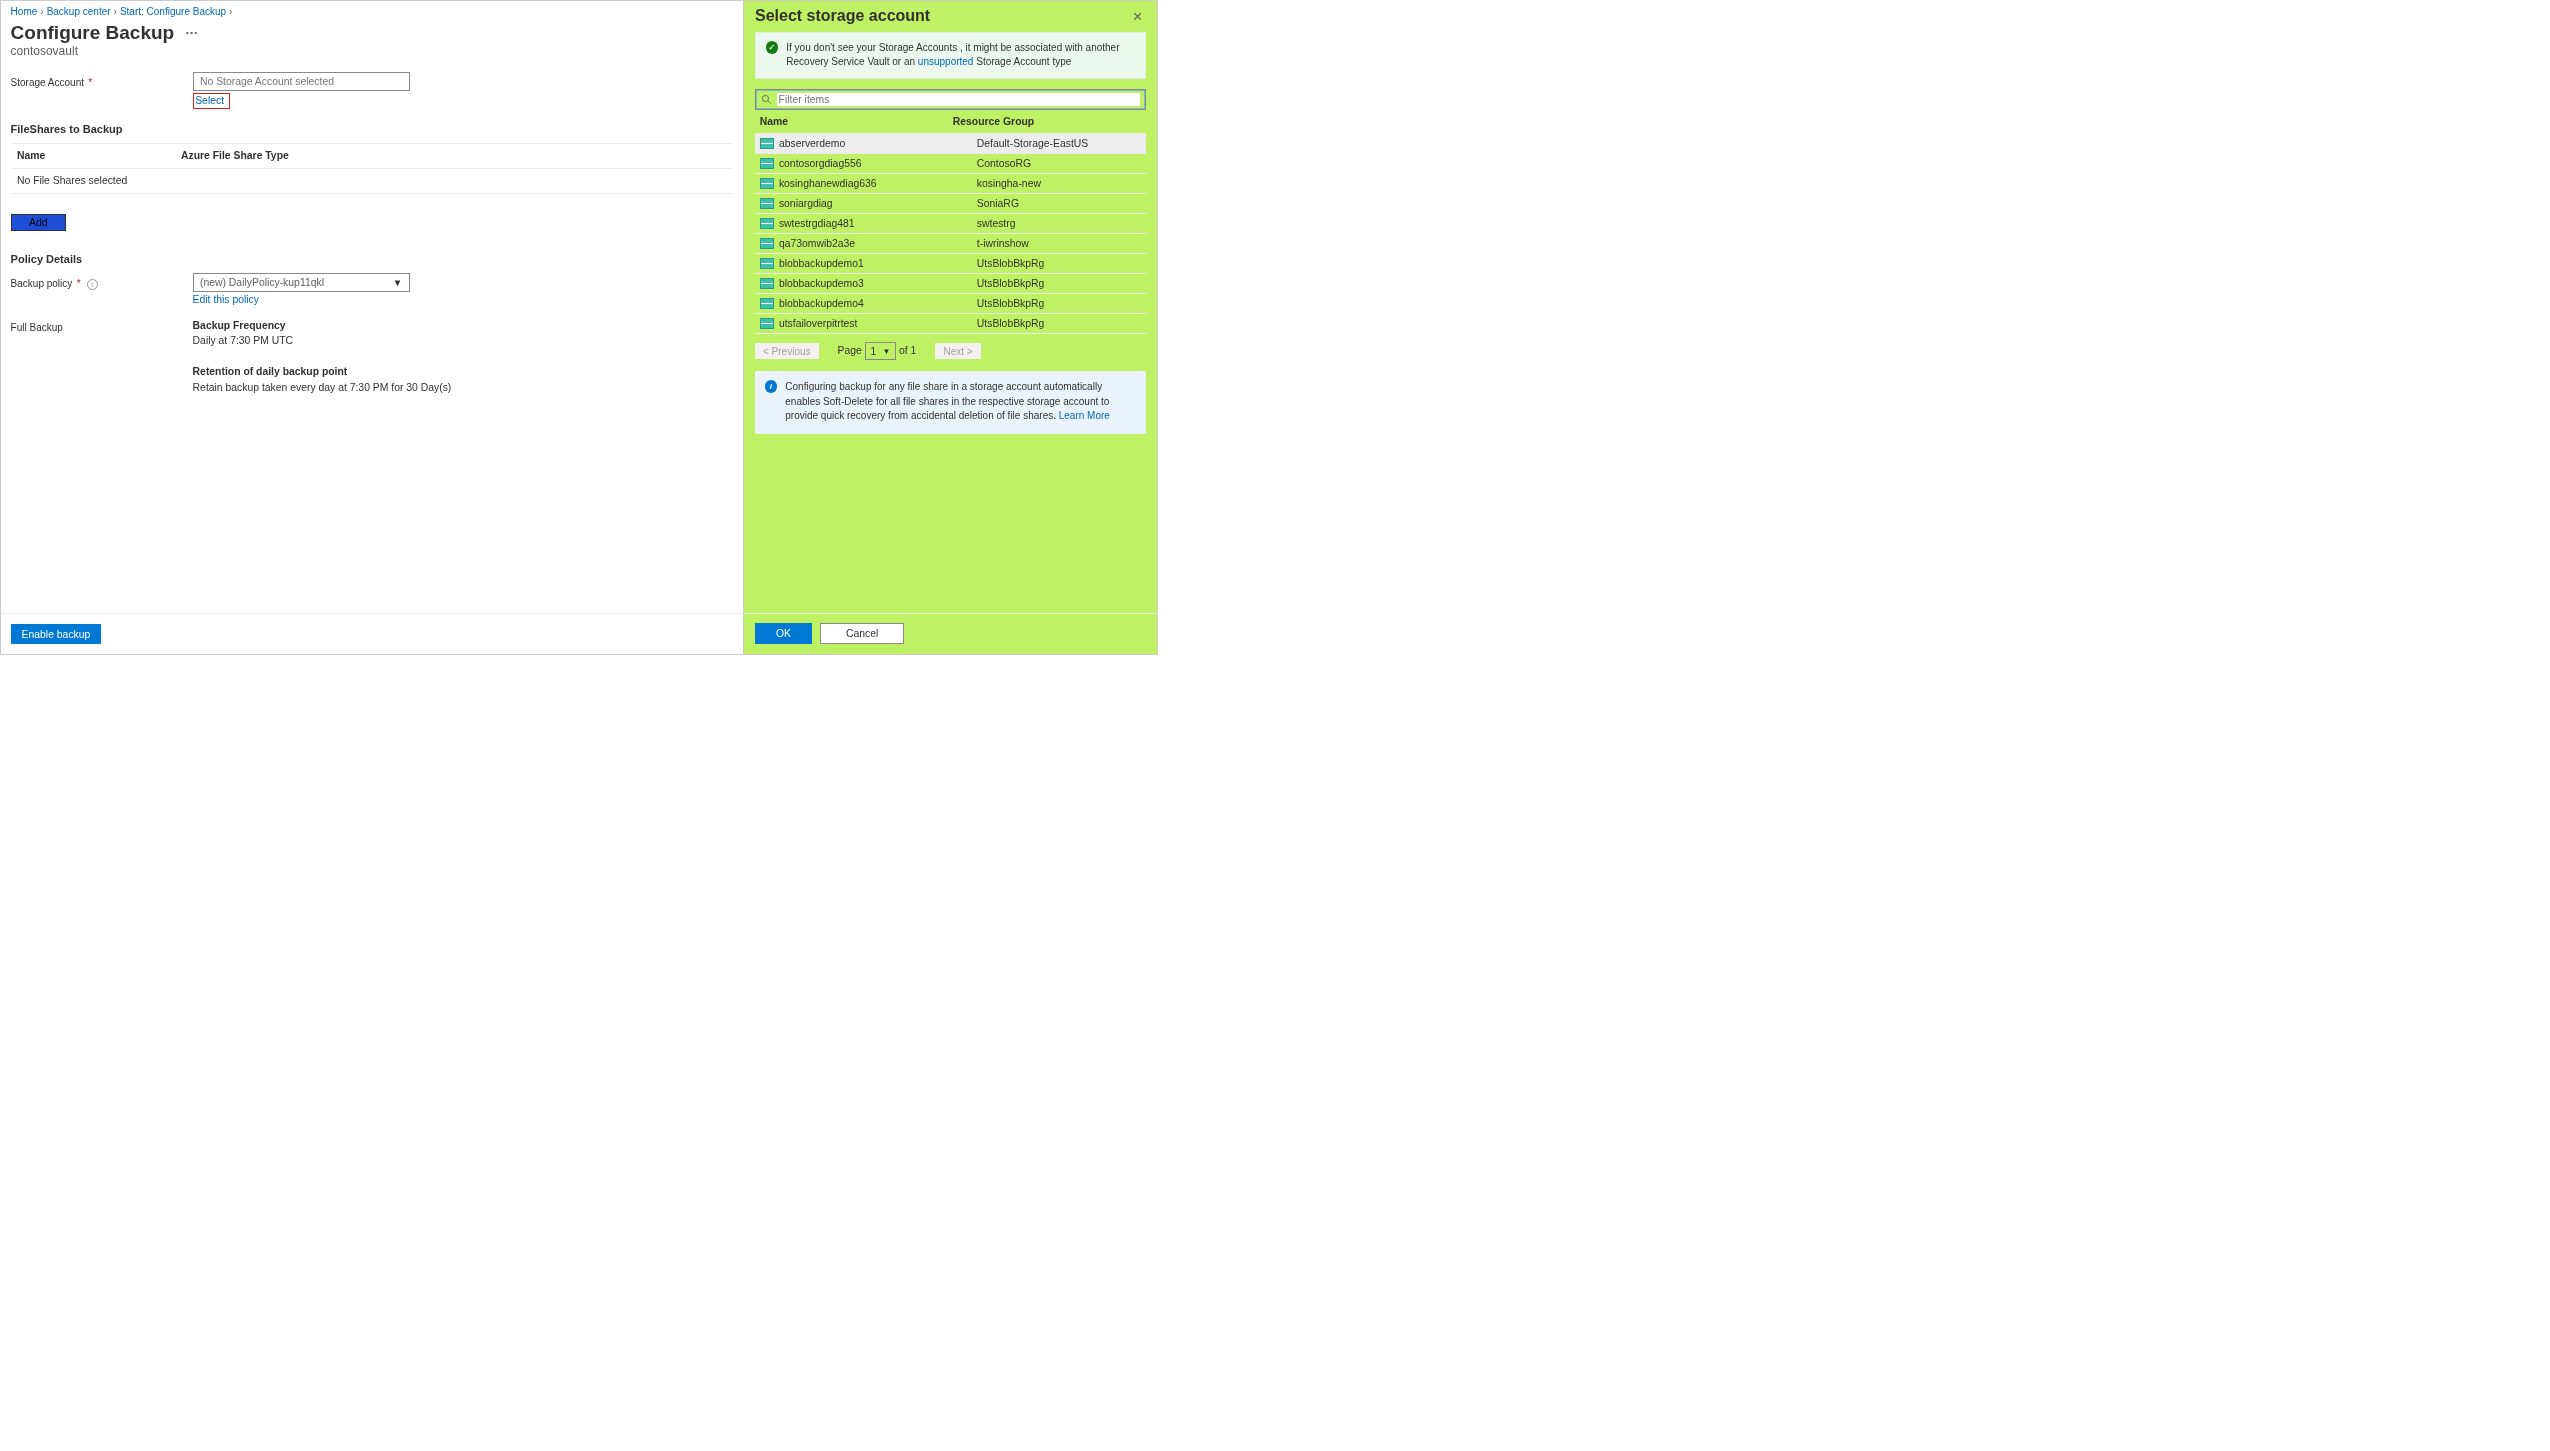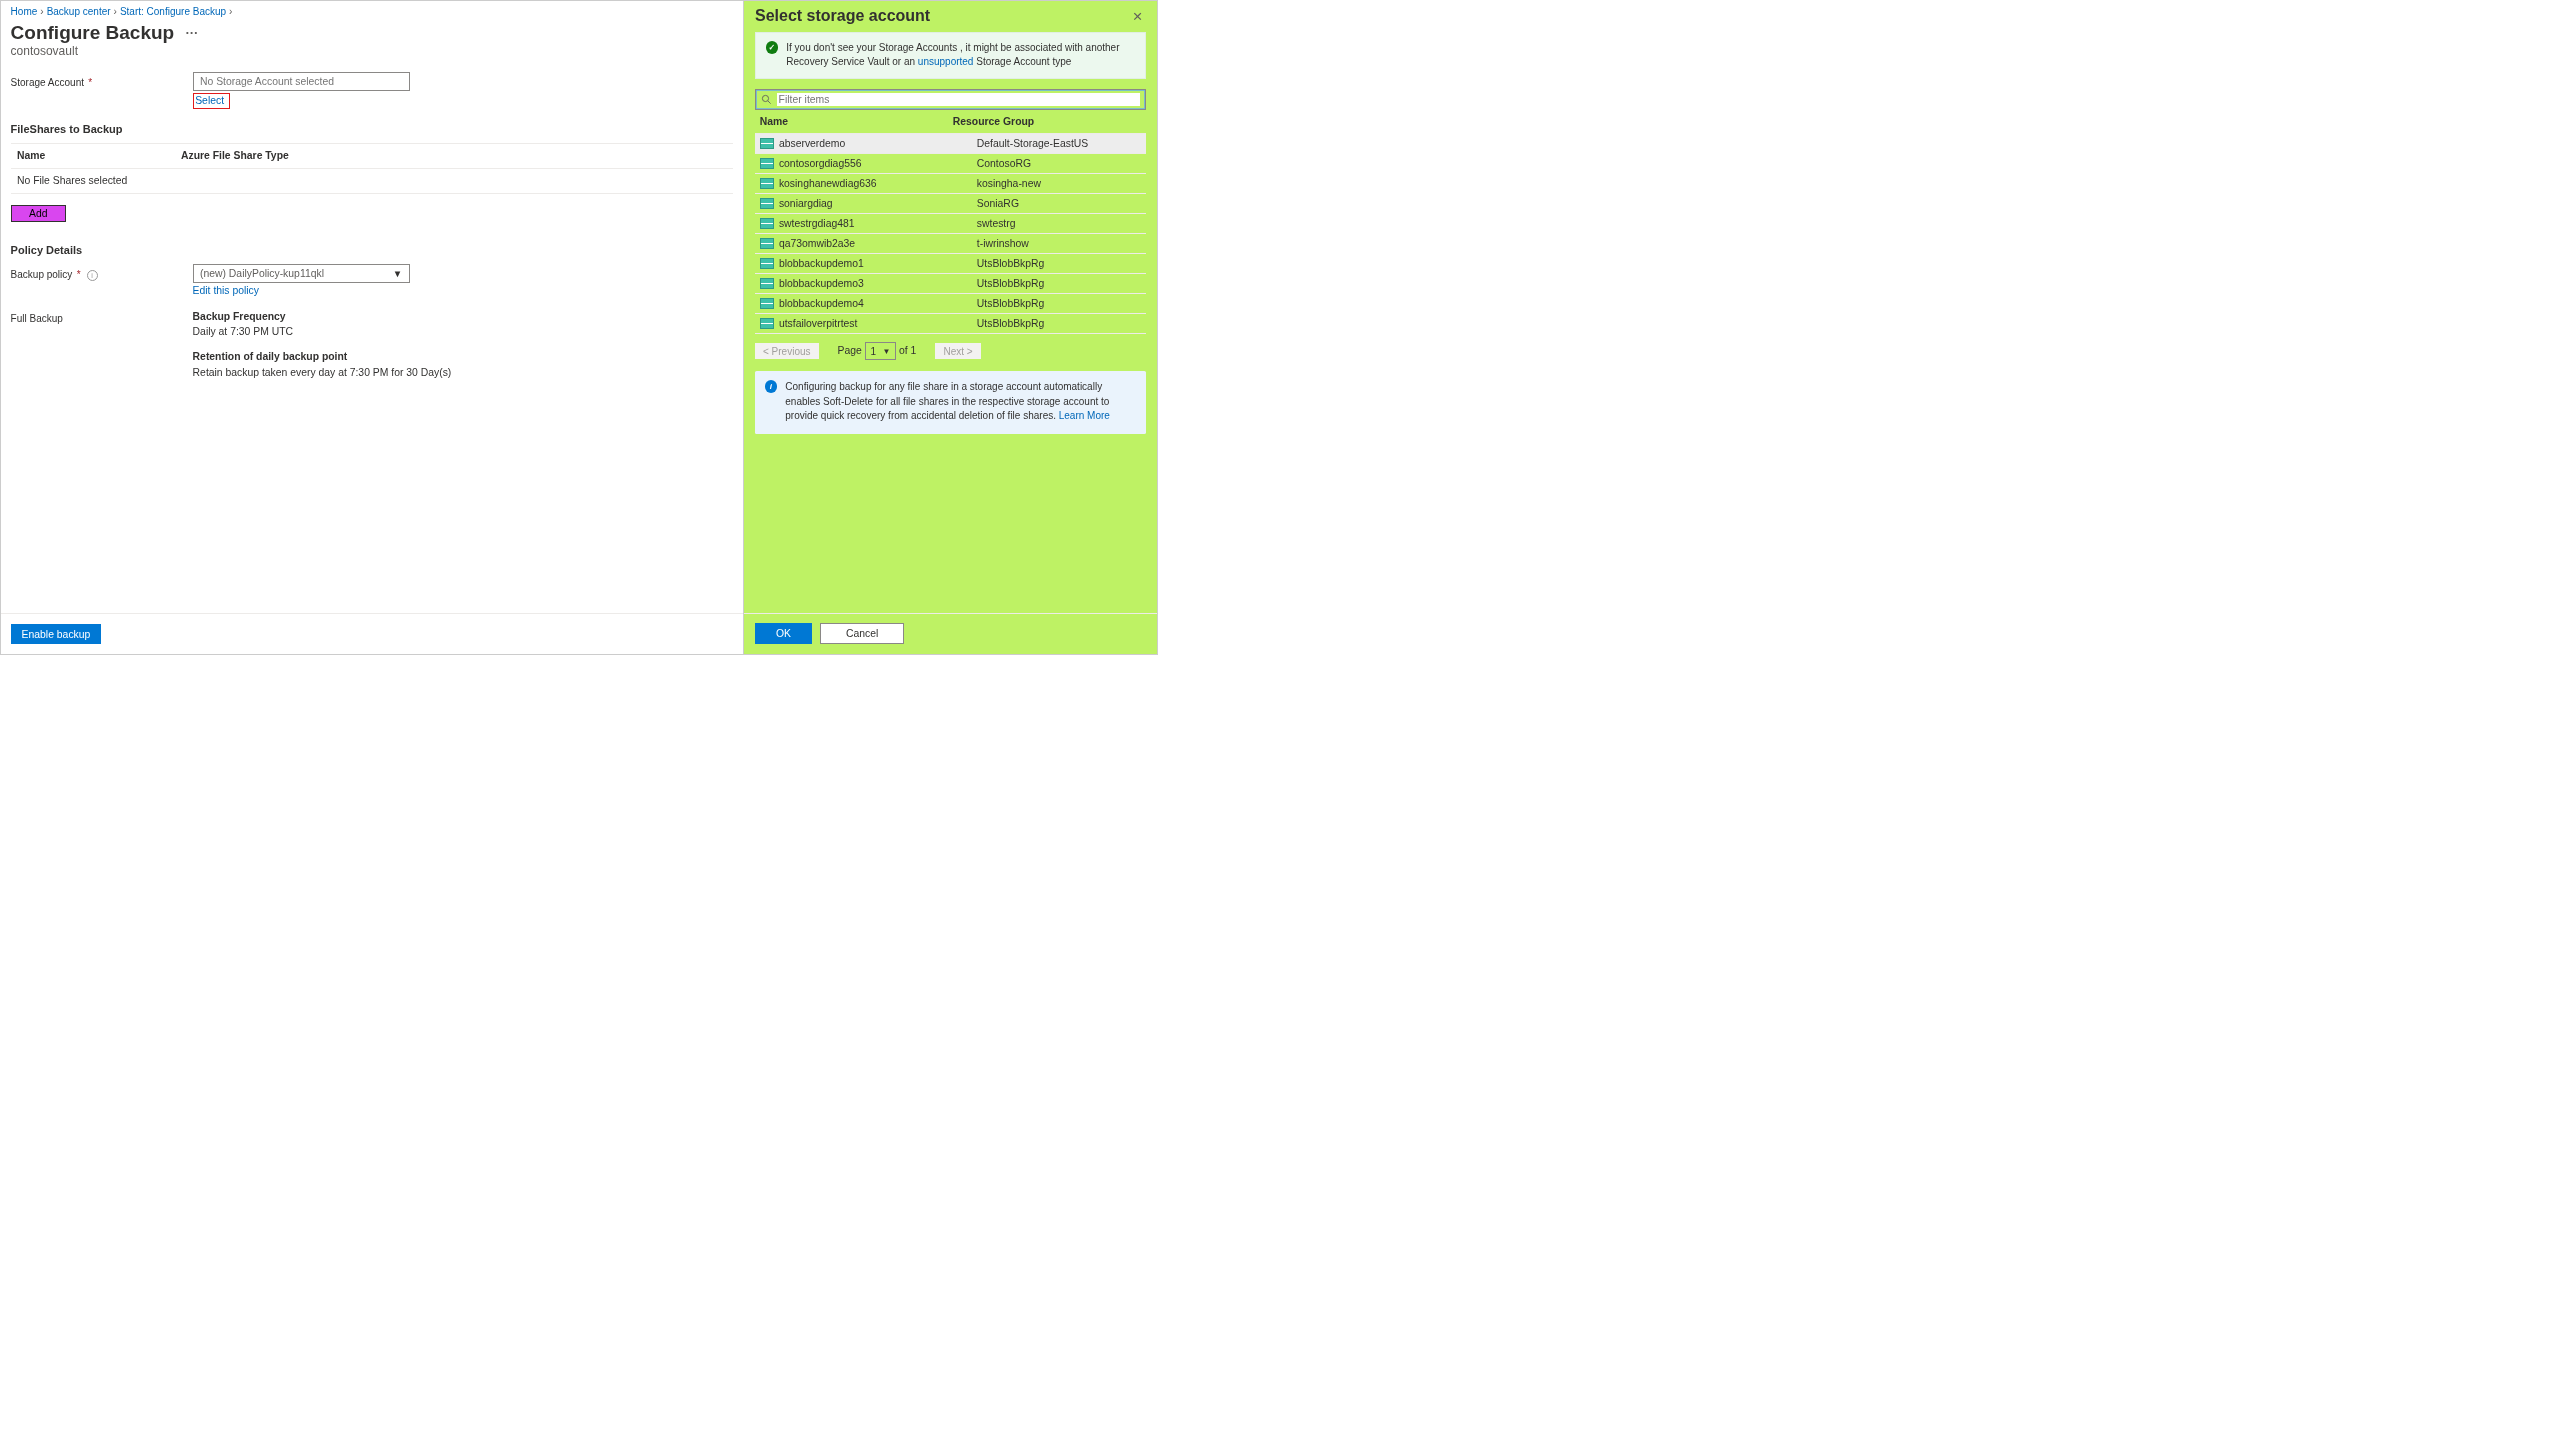--- a/index.html
+++ b/index.html
@@ -131,25 +131,25 @@
     font-size:10.4px;
   }
   .fs-col1{ width:164px; }
   .fs-empty {
     padding:6.4px 6.4px;
     color:#323130;
     border-bottom:0.8px solid #edebe9;
   }
   .btn-outline {
     border:0.8px solid #323130;
-    background:#d946ef;
+    background:#1d4ed8;
     padding:2.4px 17.5px;
     font-size:10.4px;
     cursor:pointer;
-    margin-top:11px;
+    margin-top:20px;
   }
 
   .pd-block .bold { font-weight:600; }
   .pd-block div { line-height:1.5; }
 
   .footer-bar {
     border-top:0.8px solid #edebe9;
     padding:9.6px;
   }
   .btn-primary {
@@ -356,21 +356,21 @@
           </div>
           <a class="link-sm">Edit this policy</a>
         </div>
       </div>
 
       <div class="form-row">
         <div class="form-label">Full Backup</div>
         <div class="form-value pd-block">
           <div class="bold">Backup Frequency</div>
           <div>Daily at 7:30 PM UTC</div>
-          <div class="bold" style="margin-top:9px">Retention of daily backup point</div>
+          <div class="bold" style="margin-top:15px">Retention of daily backup point</div>
           <div>Retain backup taken every day at 7:30 PM for 30 Day(s)</div>
         </div>
       </div>
     </div>
 
     <div class="footer-bar">
       <button class="btn-primary">Enable backup</button>
     </div>
   </div>
 

